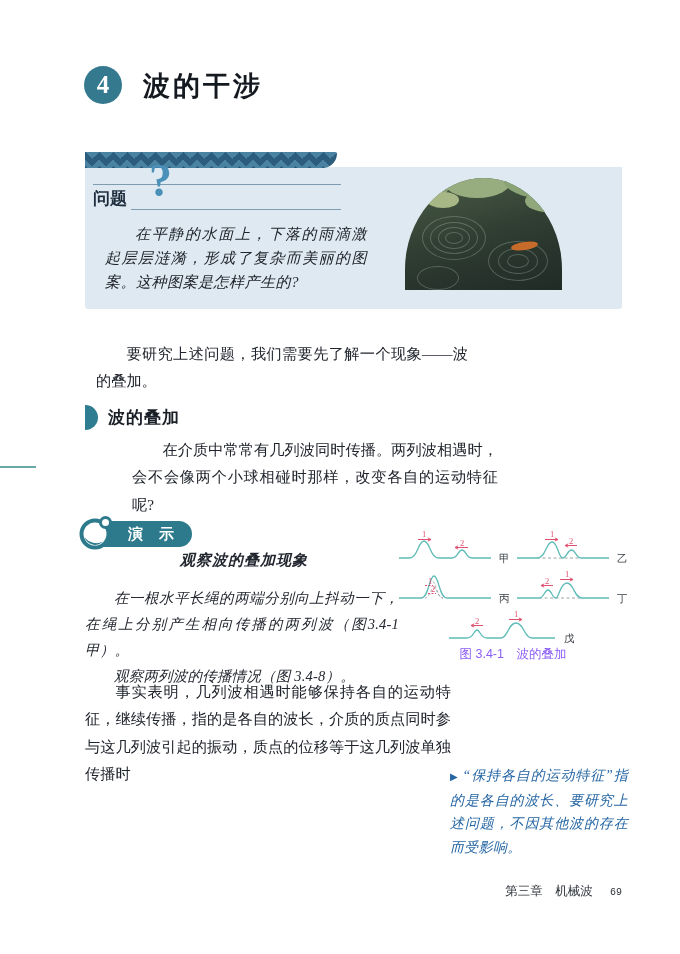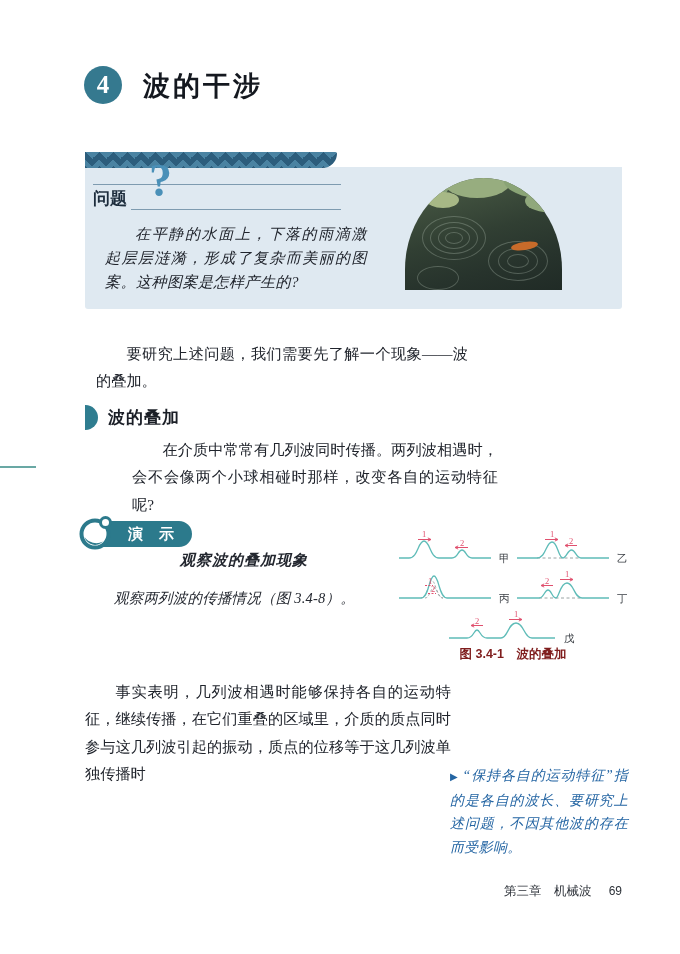--- a/index.html
+++ b/index.html
@@ -106,39 +106,39 @@
     left:85px;top:585px;width:314px;font-size:14.5px;line-height:26px;
     text-align:justify;color:#23272f;letter-spacing:.2px;
   }
   .demo-text p{margin:0;text-indent:2em;}
 
   
   .figure{left:397px;top:526px;width:232px;height:142px;}
   .panel{position:absolute;}
   .fig-caption{
     position:absolute;left:0;top:120px;width:232px;text-align:center;
-    font-size:12.5px;font-weight:bold;color:#7f1d1d;
+    font-size:12.5px;font-weight:normal;color:#8b5cf6;
     font-family:"Liberation Sans","DejaVu Sans",sans-serif;
   }
   svg text.pnum{font-size:8.5px;fill:#e0506e;font-family:"Liberation Serif",serif;}
   svg text.plabel{font-size:10.5px;fill:#3c4046;font-family:"Liberation Serif",serif;}
 
   
   .margin-note{
     left:450px;top:764px;width:178px;font-size:14px;line-height:23.5px;
     color:#2465a3;text-align:justify;letter-spacing:.3px;
   }
   .margin-note .marker{font-size:10px;margin-right:4px;font-style:normal;}
 
   
   .footer{
     left:380px;top:883px;width:242px;text-align:right;color:#2c3138;font-size:12.5px;
   }
   .footer .pagenum{
-    font-family:Liberation Sans, sans-serif;font-size:12px;margin-left:14px;
+    font-family:Liberation Mono, monospace;font-size:10px;margin-left:14px;
   }
 
   .edge-tick{left:0;top:466px;width:36px;height:2px;background:#69a8a4;}
 </style>
 </head>
 <body>
 
 <div class="page">
 
   <div class="abs lesson-circle">
@@ -190,20 +190,21 @@
   <div class="abs demo-icon">
     <svg width="38" height="38" viewBox="0 0 38 38">
       <circle cx="17" cy="20" r="13.5" fill="#ffffff" stroke="#2c7a8c" stroke-width="4"></circle>
       <path d="M6.5,23 A11,11 0 0 0 25,27.5 A14.5,14.5 0 0 1 6.5,23" fill="#2c7a8c"></path>
       <circle cx="27.5" cy="8.5" r="5" fill="#ffffff" stroke="#2c7a8c" stroke-width="3"></circle>
     </svg>
   </div>
 
   <div class="abs demo-subtitle kai">观察波的叠加现象</div>
   <div class="abs demo-text kai">
+    <p>在一根水平长绳的两端分别向上抖动一下，在绳上分别产生相向传播的两列波（图3.4-1甲）。</p>
     <p>观察两列波的传播情况（图 3.4-8）。</p>
   </div>
 
   <div class="abs figure">
 
     <div class="panel" style="left:0;top:2px;">
       <svg width="112" height="40" viewBox="0 0 112 40">
         <path d="M2,30 H12 C21,30 21,13 27,13 C33,13 33,30 42,30 H55 C61,30 61,22 65,22 C69,22 69,30 75,30 H94" fill="none" stroke="#5fbcb8" stroke-width="1.3"></path>
         <path d="M21,11.5 H34 M34,11.5 l-3.2,-1.6 M34,11.5 l-3.2,1.6" stroke="#e0506e" stroke-width="1" fill="none"></path>
         <path d="M71,19.5 H58 M58,19.5 l3.2,-1.6 M58,19.5 l3.2,1.6" stroke="#e0506e" stroke-width="1" fill="none"></path>
@@ -258,21 +259,21 @@
         <text class="pnum" x="40" y="15.5" text-anchor="middle">2</text>
         <text class="pnum" x="79" y="9" text-anchor="middle">1</text>
         <text class="plabel" x="127" y="33.5">戊</text>
       </svg>
     </div>
 
     <div class="fig-caption">图 3.4-1　波的叠加</div>
   </div>
 
   <div class="abs para main-paras">
-    <p>事实表明，几列波相遇时能够保持各自的运动特征，继续传播，在它们重叠的区域里，介质的质点同时参与这几列波引起的振动，质点的位移等于这几列波单独传播时</p>
+    <p>事实表明，几列波相遇时能够保持各自的运动特征，继续传播，指的是各自的波长，介质的质点同时参与这几列波引起的振动，质点的位移等于这几列波单独传播时</p>
   </div>
 
   <div class="abs margin-note kai">
     <span class="marker">▶</span><span>“保持各自的运动特征”指的是各自的波长、要研究上述问题，不因其他波的存在而受影响。</span>
   </div>
 
   <div class="abs footer">
     <span>第三章　机械波</span>
     <span class="pagenum">69</span>
   </div>

